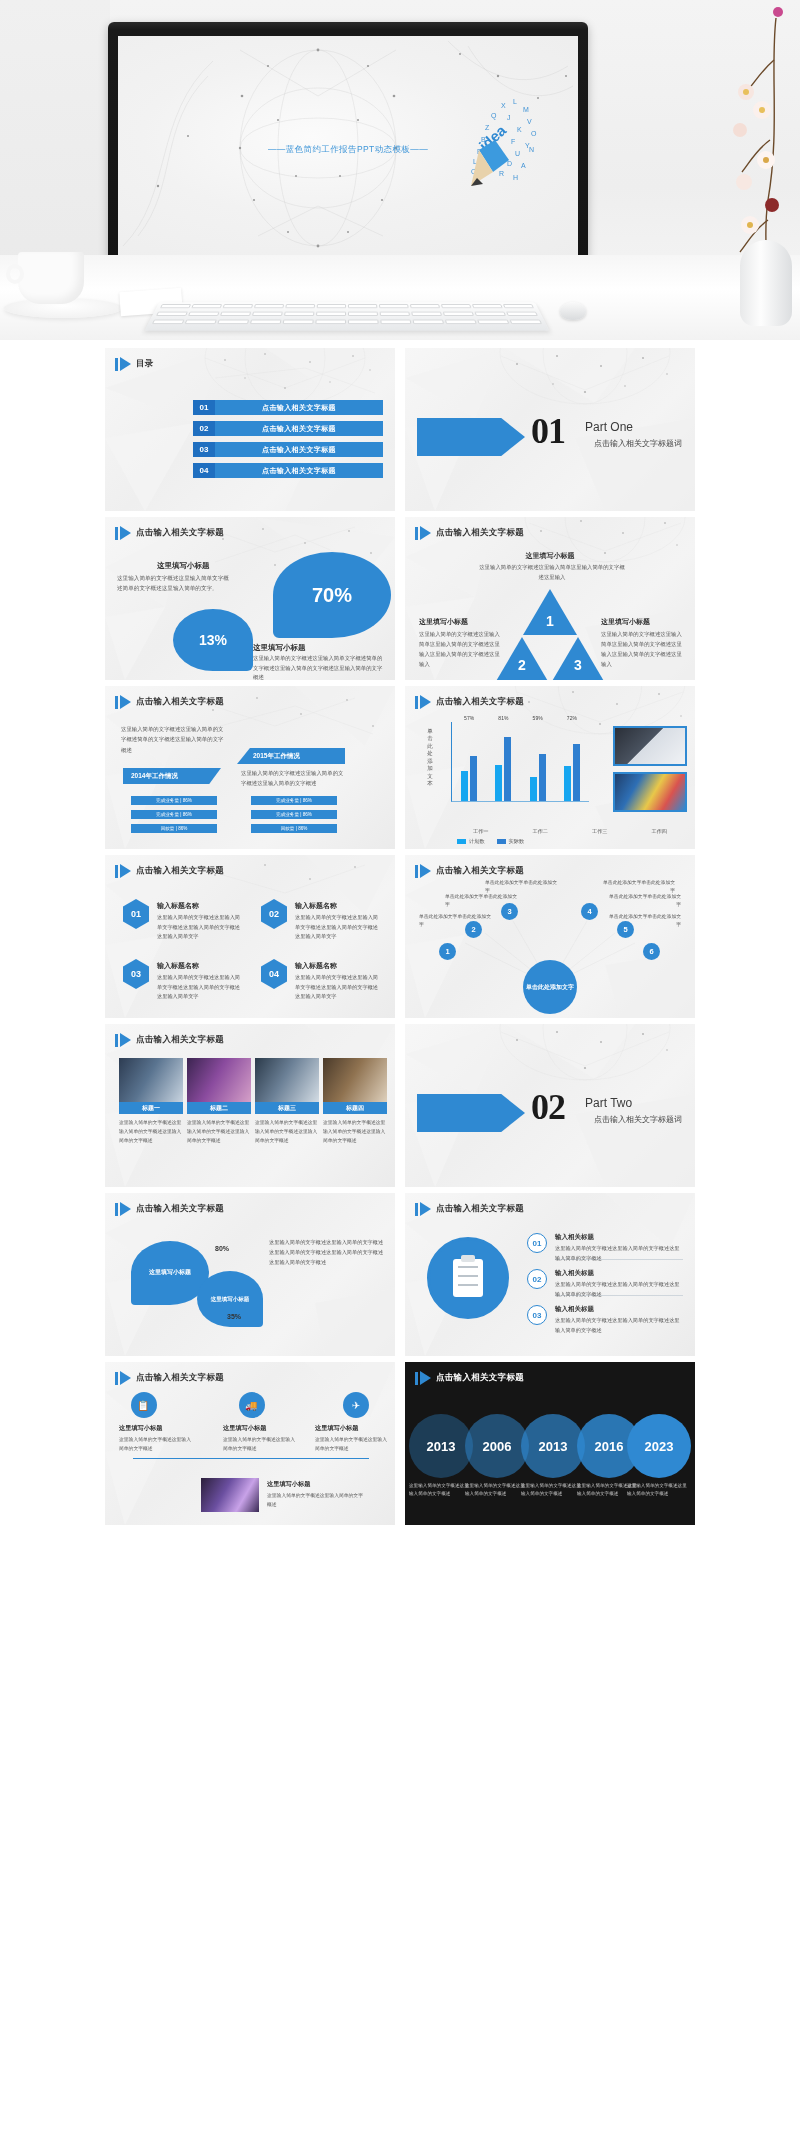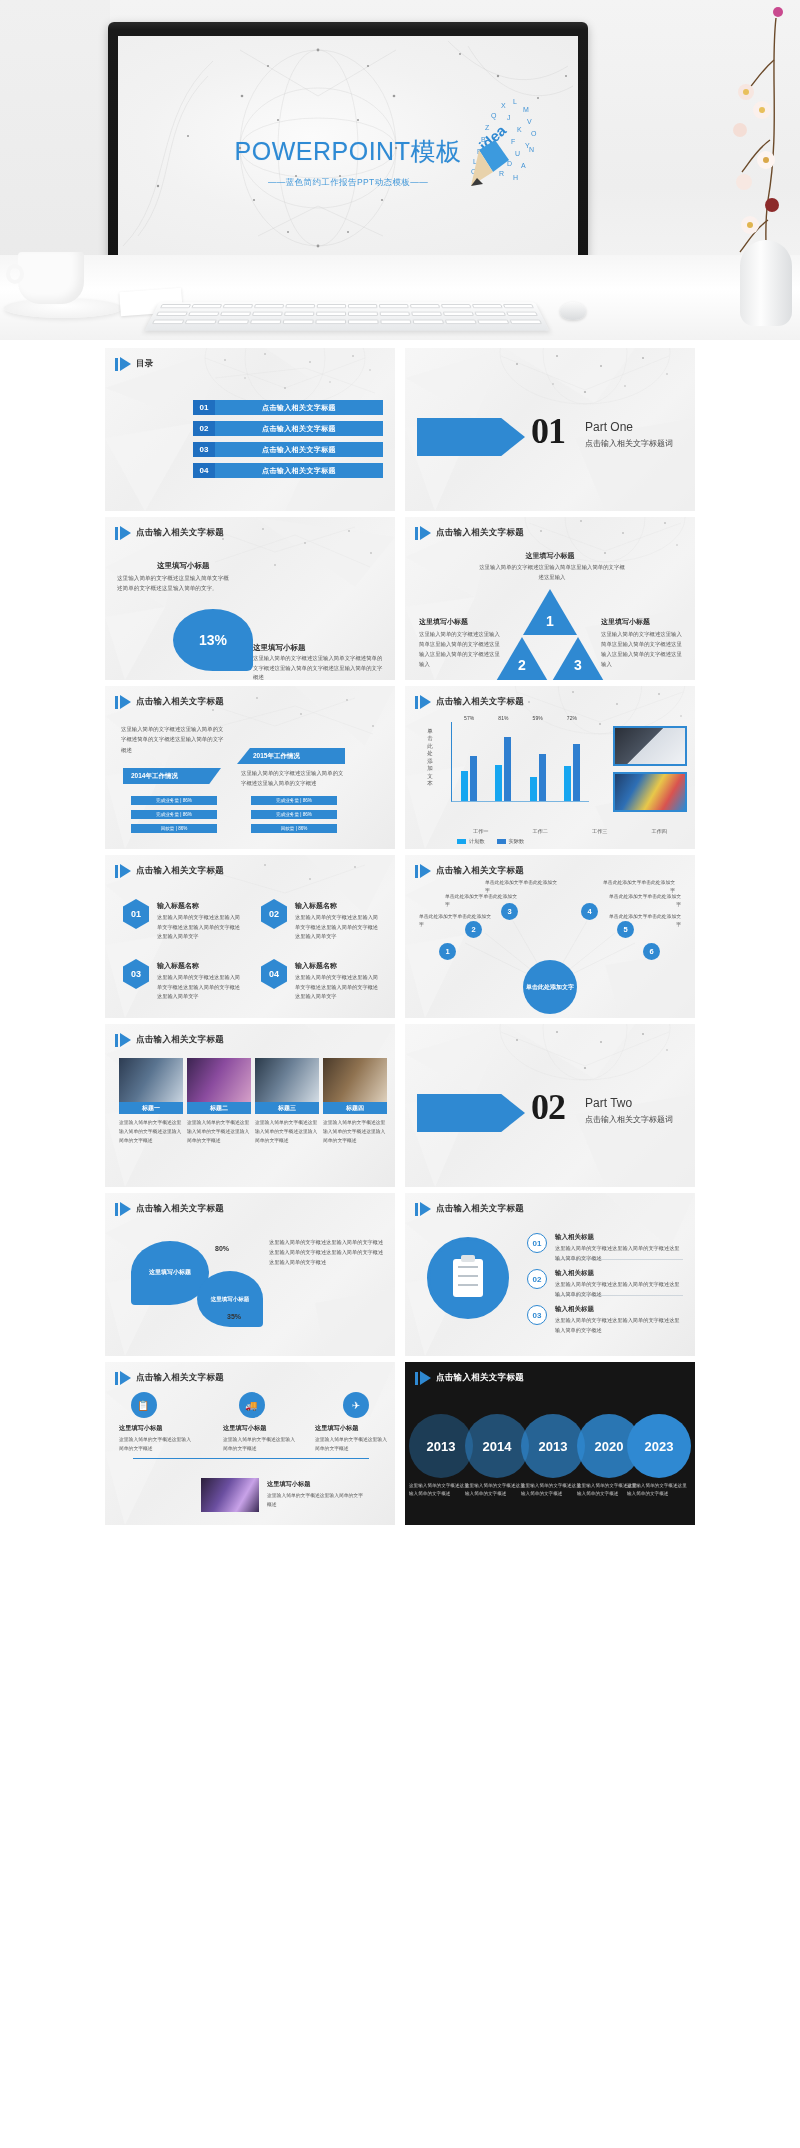--- a/index.html
+++ b/index.html
@@ -153,21 +153,21 @@
 
   
   .part-arrow {
     position:absolute; left:12px; top:70px; width:108px; height:38px;
     background:#2f89d2; z-index:3;
     clip-path: polygon(0 0, 78% 0, 100% 50%, 78% 100%, 0 100%);
   }
   .part-num { position:absolute; left:126px; top:62px; font-size:36px; font-weight:bold;
     color:#1b1b1b; font-family:"Liberation Serif", serif; z-index:3; letter-spacing:-1px;}
   .part-en { position:absolute; left:180px; top:72px; font-size:12px; color:#3a3a3a; z-index:3;}
-  .part-cn { position:absolute; left:180px; top:90px; font-size:8px; color:#444; z-index:3;}
+  .part-cn { position:absolute; left:189px; top:90px; font-size:8px; color:#444; z-index:3;}
 
   
   .drop-big {
     position:absolute; right:4px; top:35px; width:118px; height:86px; background:#2f89d2;
     border-radius: 50% 50% 50% 6px; transform: rotate(0deg); z-index:2;
     display:flex; align-items:center; justify-content:center;
   }
   .drop-big span{ color:#fff; font-size:20px; font-weight:bold; }
   .drop-small {
     position:absolute; left:68px; top:92px; width:80px; height:62px; background:#2f89d2;
@@ -399,21 +399,20 @@
                 <text x="58" y="86">H</text>
             </g>
             <text x="30" y="58" fill="#2f89d2" font-size="15" font-weight="bold" font-family="Liberation Sans, sans-serif" transform="rotate(-42 30 58)">idea</text>
             <polygon points="24,56 40,46 54,66 38,78" fill="#3c9ade"></polygon>
             <polygon points="24,56 38,78 16,92" fill="#e8d2ab"></polygon>
             <polygon points="16,92 22,84 28,90" fill="#3a3a3a"></polygon>
           </svg>
         </div>
 
         <div class="screen-title-wrap">
-          <div class="screen-title">POWERPOINT模板</div>
           <div class="screen-sub">——蓝色简约工作报告PPT动态模板——</div>
         </div>
       </div>
     </div>
   </div>
   <div class="monitor-chin"></div>
   <div class="monitor-stand-neck"></div>
 
   <div class="desk-photo"></div>
   <div class="saucer"></div>
@@ -598,20 +597,23 @@
           <circle cx="170" cy="48" r=".9"></circle>
           <circle cx="266" cy="36" r=".9"></circle>
         </g>
       </svg>
     <div class="s-head">
       <span class="flag">
           <i class="flag-bar"></i>
           <i class="flag-arrow"></i>
         </span>
       <span class="s-title">点击输入相关文字标题</span>
+    </div>
+    <div class="drop-big">
+      <span>70%</span>
     </div>
     <div class="drop-small">
       <span>13%</span>
     </div>
     <div class="td-sub1">这里填写小标题</div>
     <div class="td-body1">这里输入简单的文字概述这里输入简单文字概述简单的文字概述这里输入简单的文字。</div>
     <div class="td-sub2">这里填写小标题</div>
     <div class="td-body2">这里输入简单的文字概述这里输入简单文字概述简单的文字概述这里输入简单的文字概述这里输入简单的文字概述</div>
   </div>
 
@@ -990,23 +992,23 @@
 
   <div class="slide dark-slide">
     <div class="s-head">
       <span class="flag">
           <i class="flag-bar"></i>
           <i class="flag-arrow"></i>
         </span>
       <span class="s-title" style="color:#fff">点击输入相关文字标题</span>
     </div>
     <div class="year-circle" style="left:4px;   background:rgba(47,137,210,.35);">2013</div>
-    <div class="year-circle" style="left:60px;  background:rgba(47,137,210,.5);">2014</div>
+    <div class="year-circle" style="left:60px;  background:rgba(47,137,210,.5);">2006</div>
     <div class="year-circle" style="left:116px; background:rgba(47,137,210,.68);">2013</div>
-    <div class="year-circle" style="left:172px; background:rgba(47,137,210,.84);">2020</div>
+    <div class="year-circle" style="left:172px; background:rgba(47,137,210,.84);">2016</div>
     <div class="year-circle" style="left:222px; background:rgba(47,137,210,1);">2023</div>
     <div class="yr-body" style="left:4px;">这里输入简单的文字概述这里输入简单的文字概述</div>
     <div class="yr-body" style="left:60px;">这里输入简单的文字概述这里输入简单的文字概述</div>
     <div class="yr-body" style="left:116px;">这里输入简单的文字概述这里输入简单的文字概述</div>
     <div class="yr-body" style="left:172px;">这里输入简单的文字概述这里输入简单的文字概述</div>
     <div class="yr-body" style="left:222px;">这里输入简单的文字概述这里输入简单的文字概述</div>
   </div>
 
 </div>
 

